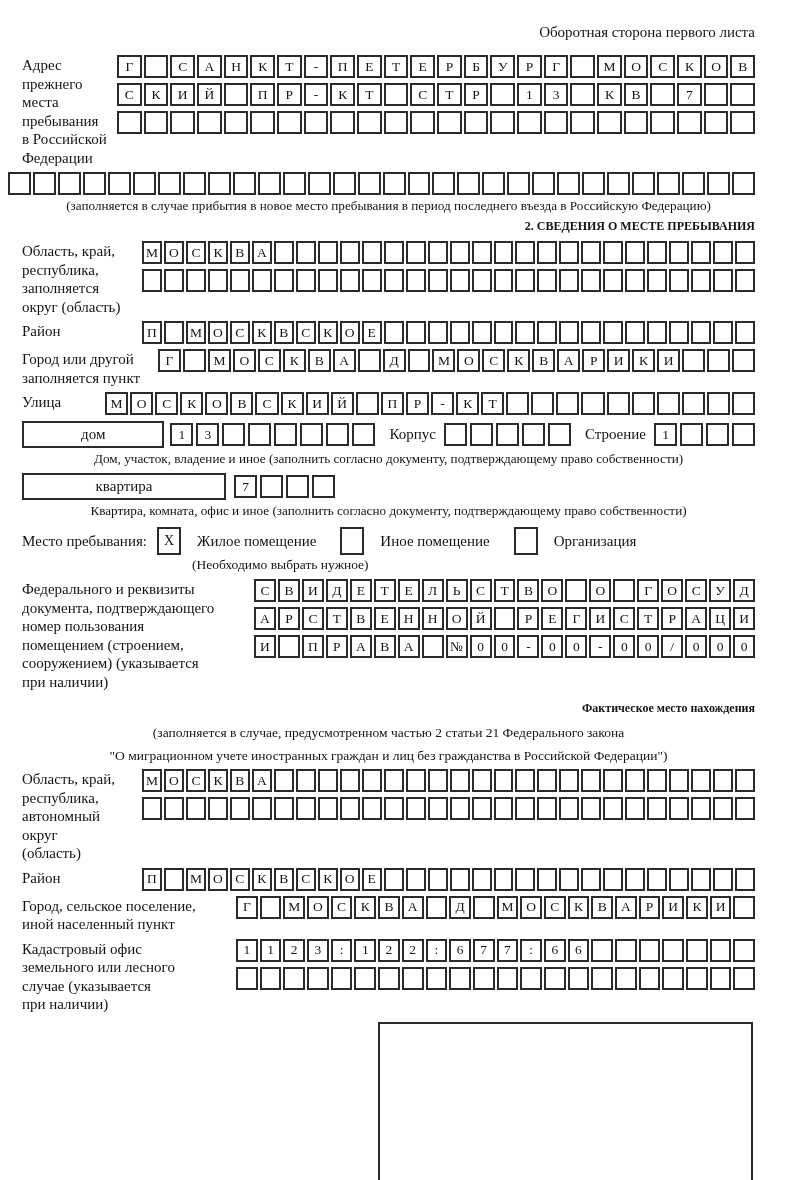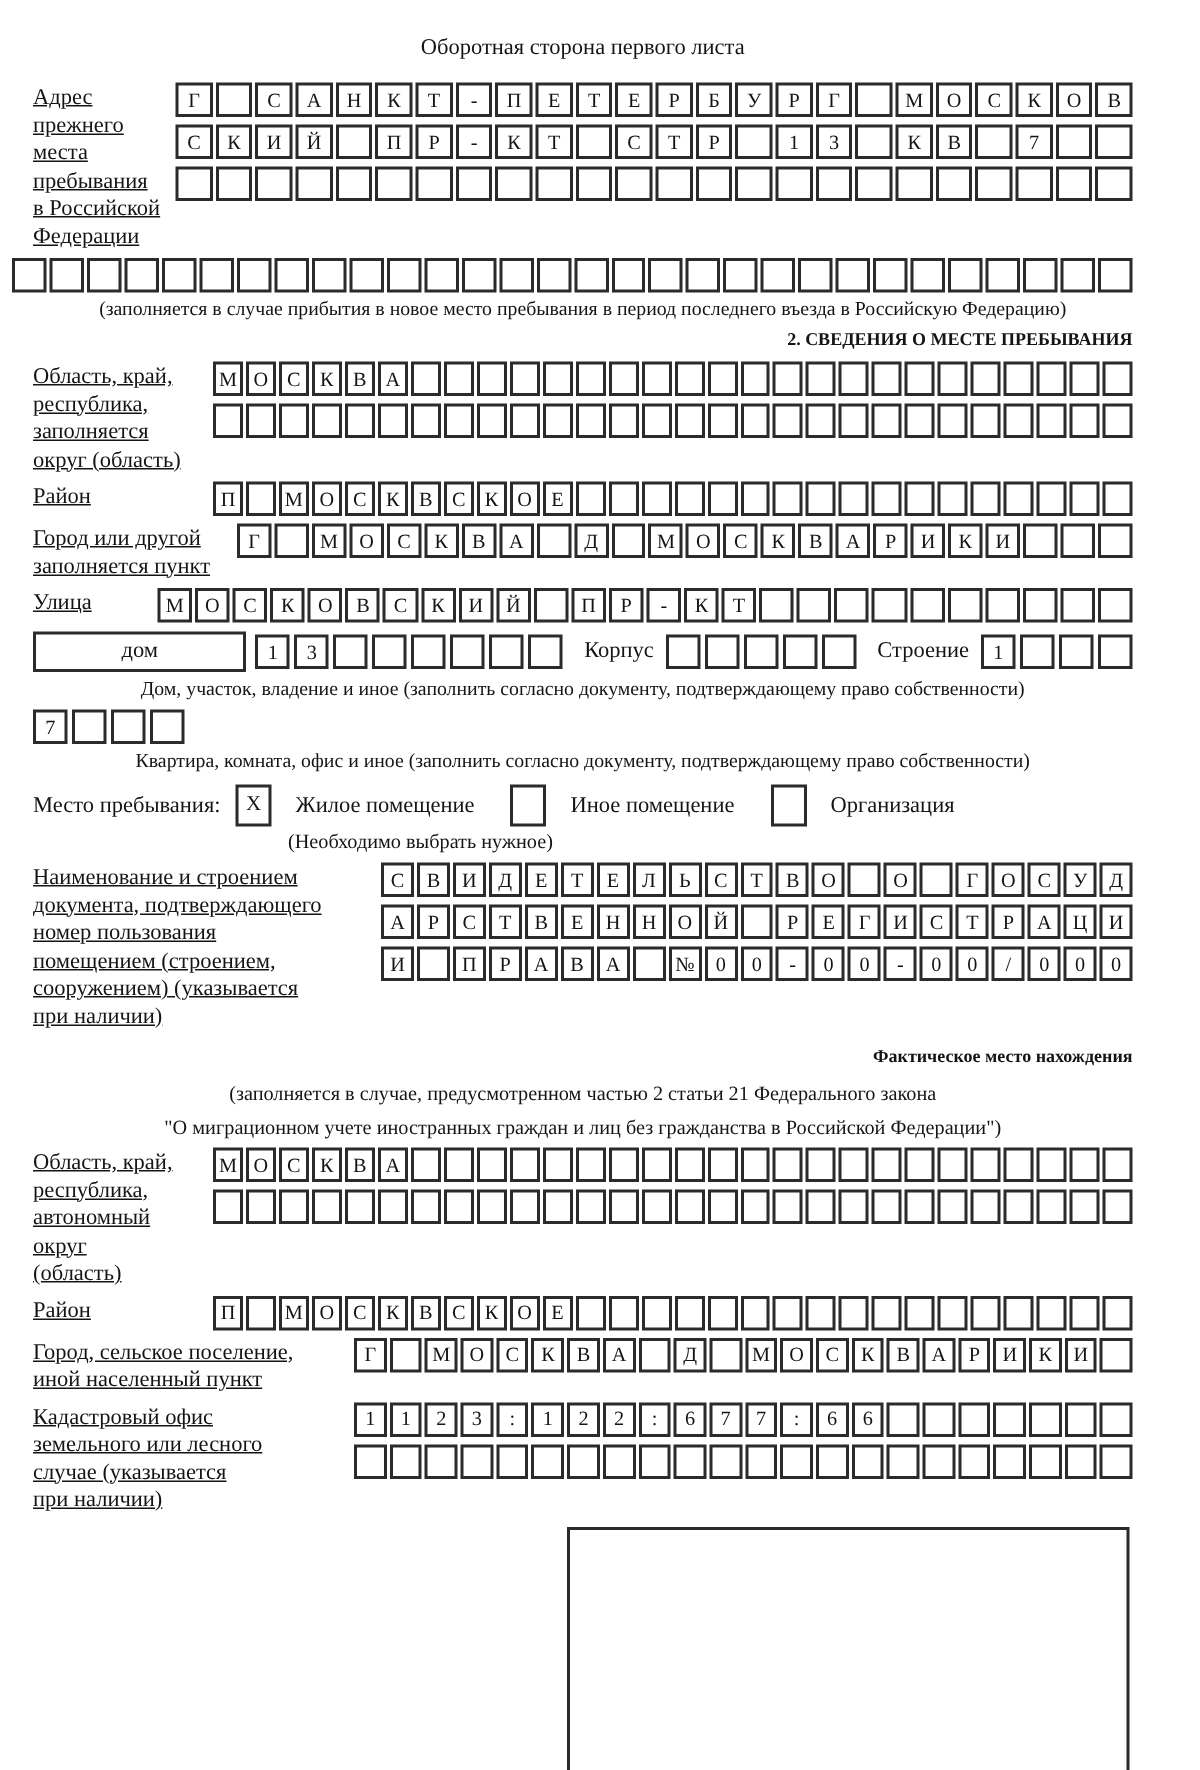--- a/index.html
+++ b/index.html
@@ -1,20 +1,20 @@
 <!DOCTYPE html>
 <html><head>
 <meta charset="utf-8">
 <style>
   html,body{margin:0;padding:0;background:#fff;}
   body{width:800px;height:1180px;font-family:"Liberation Serif",serif;color:#141414;}
   .page{width:800px;height:1180px;box-sizing:border-box;padding:16px 45px 0 22px;overflow:hidden;}
-  .note{text-align:center;font-size:15px;margin:8px 0 14px;}
+  .note{text-align:right;font-size:15px;margin:8px 0 14px;}
   .field{display:flex;margin-bottom:5px;}
-  .flabel{flex:0 0 var(--lw,120px);font-size:15px;line-height:18.5px;padding:1px 4px 0 0;box-sizing:border-box;text-decoration:underline;}
+  .flabel{flex:0 0 var(--lw,120px);font-size:15px;line-height:18.5px;padding:1px 4px 0 0;box-sizing:border-box;}
   .rows{flex:1;display:flex;flex-direction:column;gap:5px;align-self:flex-start;}
   .cellrow{display:flex;gap:2px;}
   .rows > .cellrow{width:100%;}
   .cell{flex:1 1 0;min-width:0;height:19px;border:2px solid #2b2b2b;background:#fff;
         display:flex;align-items:center;justify-content:center;font-size:13.5px;}
   .fullrow{margin:5px 0 0 -14px;}
   .caption{text-align:center;font-size:13.2px;margin:3px 0 5px;}
   .sec-title{text-align:right;font-weight:bold;font-size:12px;margin:5px 0 7px;}
   .house-row{display:flex;align-items:center;margin:6px 0 2px;}
   .fixed{gap:3px;}
@@ -362,20 +362,21 @@
     <div class="cellrow fixed">
         <span class="cell filled">1</span>
         <span class="cell"></span>
         <span class="cell"></span>
         <span class="cell"></span>
       </div>
   </div>
   <div class="caption">Дом, участок, владение и иное (заполнить согласно документу, подтверждающему право собственности)</div>
 
   <div class="house-row">
+    <div class="namedbox apt-box">квартира</div>
     <div class="cellrow fixed">
         <span class="cell filled">7</span>
         <span class="cell"></span>
         <span class="cell"></span>
         <span class="cell"></span>
       </div>
   </div>
   <div class="caption">Квартира, комната, офис и иное (заполнить согласно документу, подтверждающему право собственности)</div>
 
   <div class="stay-row">
@@ -384,21 +385,21 @@
     <span class="opt-label">Жилое помещение</span>
     <span class="checkbox"></span>
     <span class="opt-label">Иное помещение</span>
     <span class="checkbox"></span>
     <span class="opt-label">Организация</span>
   </div>
   <div class="stay-note">(Необходимо выбрать нужное)</div>
 
   <div class="field" style="--lw:232px">
     <div class="flabel">
-        <div>Наименование и строением</div>
+        <div>Федерального и реквизиты</div>
         <div>документа, подтверждающего</div>
         <div>номер пользования</div>
         <div>помещением (строением,</div>
         <div>сооружением) (указывается</div>
         <div>при наличии)</div>
       </div>
     <div class="rows">
       <div class="cellrow">
           <span class="cell filled">С</span>
           <span class="cell filled">В</span>

